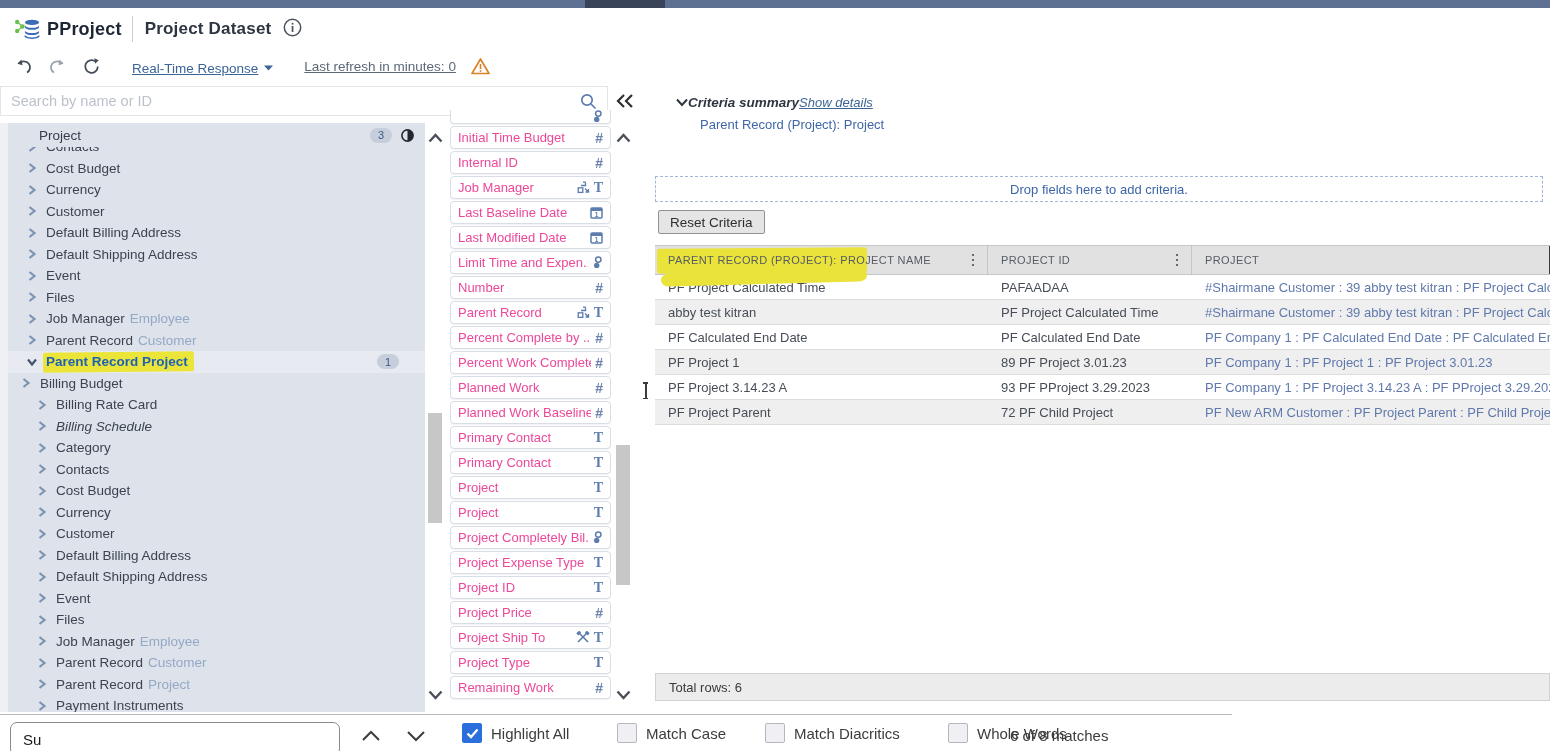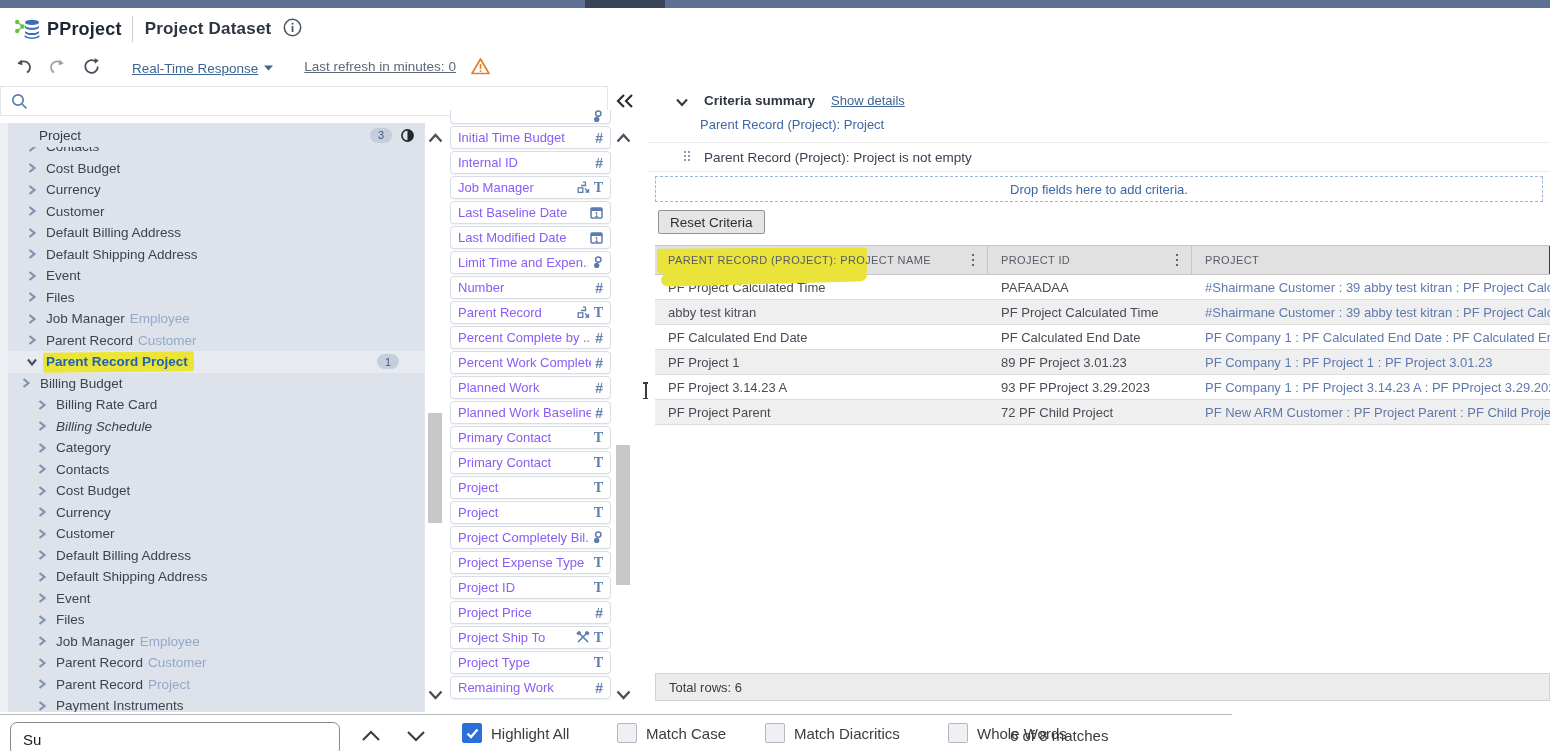--- a/index.html
+++ b/index.html
@@ -48,28 +48,28 @@
   .spacer { flex:1; }
 
   
   .scrollcol { position:absolute; width:18px; }
   .scroll-arrow { position:absolute; width:18px; height:18px; display:flex; align-items:center; justify-content:center; cursor:pointer; }
   .scroll-thumb { position:absolute; left:2px; width:14px; background:#c7c7c7; }
 
   
   .chips-col { position:absolute; left:450px; top:110px; width:161px; height:602px; overflow:hidden; }
   .chip { height:23px; margin-bottom:2px; background:#fff; border:1px solid #d8dde6; border-radius:4px; display:flex; align-items:center; padding:0 7px; cursor:grab; box-shadow:0 1px 1px rgba(90,100,120,.08); }
-  .chip-label { font-size:13px; color:#8b5cf6; white-space:nowrap; overflow:hidden; flex:1; }
+  .chip-label { font-size:13px; color:#ec4899; white-space:nowrap; overflow:hidden; flex:1; }
   .chip-icons { display:flex; align-items:center; gap:4px; margin-left:4px; flex:none; }
   .ticon { font-size:14px; font-weight:bold; color:#5b7cad; line-height:1; font-family:"Liberation Serif", serif; }
   .nicon { font-size:14px; font-weight:bold; color:#6b84ad; line-height:1; }
 
   
   .right-panel { position:absolute; left:648px; top:84px; width:902px; height:631px; background:#fff; overflow:hidden; }
-  .crit-header { position:absolute; left:28px; top:9px; display:flex; gap:16px; }
+  .crit-header { position:absolute; left:28px; top:9px; display:flex; align-items:center; gap:0;font-style:italic; }
   .crit-title { font-size:13.5px; font-weight:bold; color:#2e3642; }
   .crit-sub { position:absolute; left:52px; top:33px; font-size:13px; color:#3f66a8; }
   .crit-rule { position:absolute; left:0; top:58px; width:902px; height:30px; background:#fff; border-top:1px solid #ececec; border-bottom:1px solid #ececec; display:flex; align-items:center; padding-left:36px; }
   .crit-rule-text { font-size:13.5px; color:#3a4250; margin-left:12px; }
   .dropzone { position:absolute; left:7px; top:92px; width:888px; height:26px; border:1px dashed #9fb6d4; display:flex; align-items:center; justify-content:center; }
   .dropzone span { font-size:13px; color:#3c66a8; }
   .reset-btn { position:absolute; left:10px; top:126px; height:24px; padding:0 11px; background:#e5e5e5; border:1px solid #929292; border-radius:2px; font-size:13.5px; color:#2e2e2e; display:flex; align-items:center; cursor:pointer; font-family:inherit; }
 
   
   .dtable { position:absolute; left:7px; top:161px; width:895px; }
@@ -170,20 +170,21 @@
     <span class="tool-btn" style="margin-left:4px;">
       <svg width="21" height="19" viewBox="0 0 21 19">
           <path d="M10.5 2 L19 16.5 H2 Z" fill="none" stroke="#d9822b" stroke-width="1.7" stroke-linejoin="round"></path>
           <rect x="9.7" y="7" width="1.6" height="5" fill="#d9822b"></rect>
           <rect x="9.7" y="13.2" width="1.6" height="1.7" fill="#d9822b"></rect>
         </svg>
     </span>
   </div>
 
   <div class="search-box">
+    <input type="text" value="" placeholder="Search by name or ID" style="">
     <span style="padding:0 10px;display:flex;">
       <svg width="17" height="17" viewBox="0 0 17 17">
           <circle cx="7" cy="7" r="5.2" fill="none" stroke="#5b7cad" stroke-width="1.7"></circle>
           <line x1="11" y1="11" x2="15.5" y2="15.5" stroke="#5b7cad" stroke-width="1.7"></line>
         </svg>
     </span>
   </div>
   <span class="collapse-btn">
     <svg width="18" height="14" viewBox="0 0 18 14">
         <path d="M8 1 L2 7 L8 13 M16 1 L10 7 L16 13" fill="none" stroke="#2e2e2e" stroke-width="2.2"></path>
@@ -661,31 +662,20 @@
       <span>
         <svg width="12" height="9" viewBox="0 0 12 9">
             <path d="M1 1.5 L6 7 L11 1.5" fill="none" stroke="#2e3642" stroke-width="2"></path>
           </svg>
       </span>
       <span class="crit-title">Criteria summary</span>
       <span class="link" style="font-size:13px;">Show details</span>
     </div>
     <div class="crit-sub">Parent Record (Project): Project</div>
 
-    <div class="crit-rule">
-      <span style="display:grid;grid-template-columns:repeat(2,4px);grid-auto-rows:4px;">
-        <i style="width:2px;height:2px;background:#5b7cad;border-radius:50%;"></i>
-          <i style="width:2px;height:2px;background:#5b7cad;border-radius:50%;"></i>
-        <i style="width:2px;height:2px;background:#5b7cad;border-radius:50%;"></i>
-          <i style="width:2px;height:2px;background:#5b7cad;border-radius:50%;"></i>
-        <i style="width:2px;height:2px;background:#5b7cad;border-radius:50%;"></i>
-          <i style="width:2px;height:2px;background:#5b7cad;border-radius:50%;"></i>
-      </span>
-      <span class="crit-rule-text">Parent Record (Project): Project is not empty</span>
-    </div>
 
     <div class="dropzone">
       <span>Drop fields here to add criteria.</span>
     </div>
 
     <button class="reset-btn">Reset Criteria</button>
 
     <div class="dtable">
       <div class="thead">
         <div class="th">

